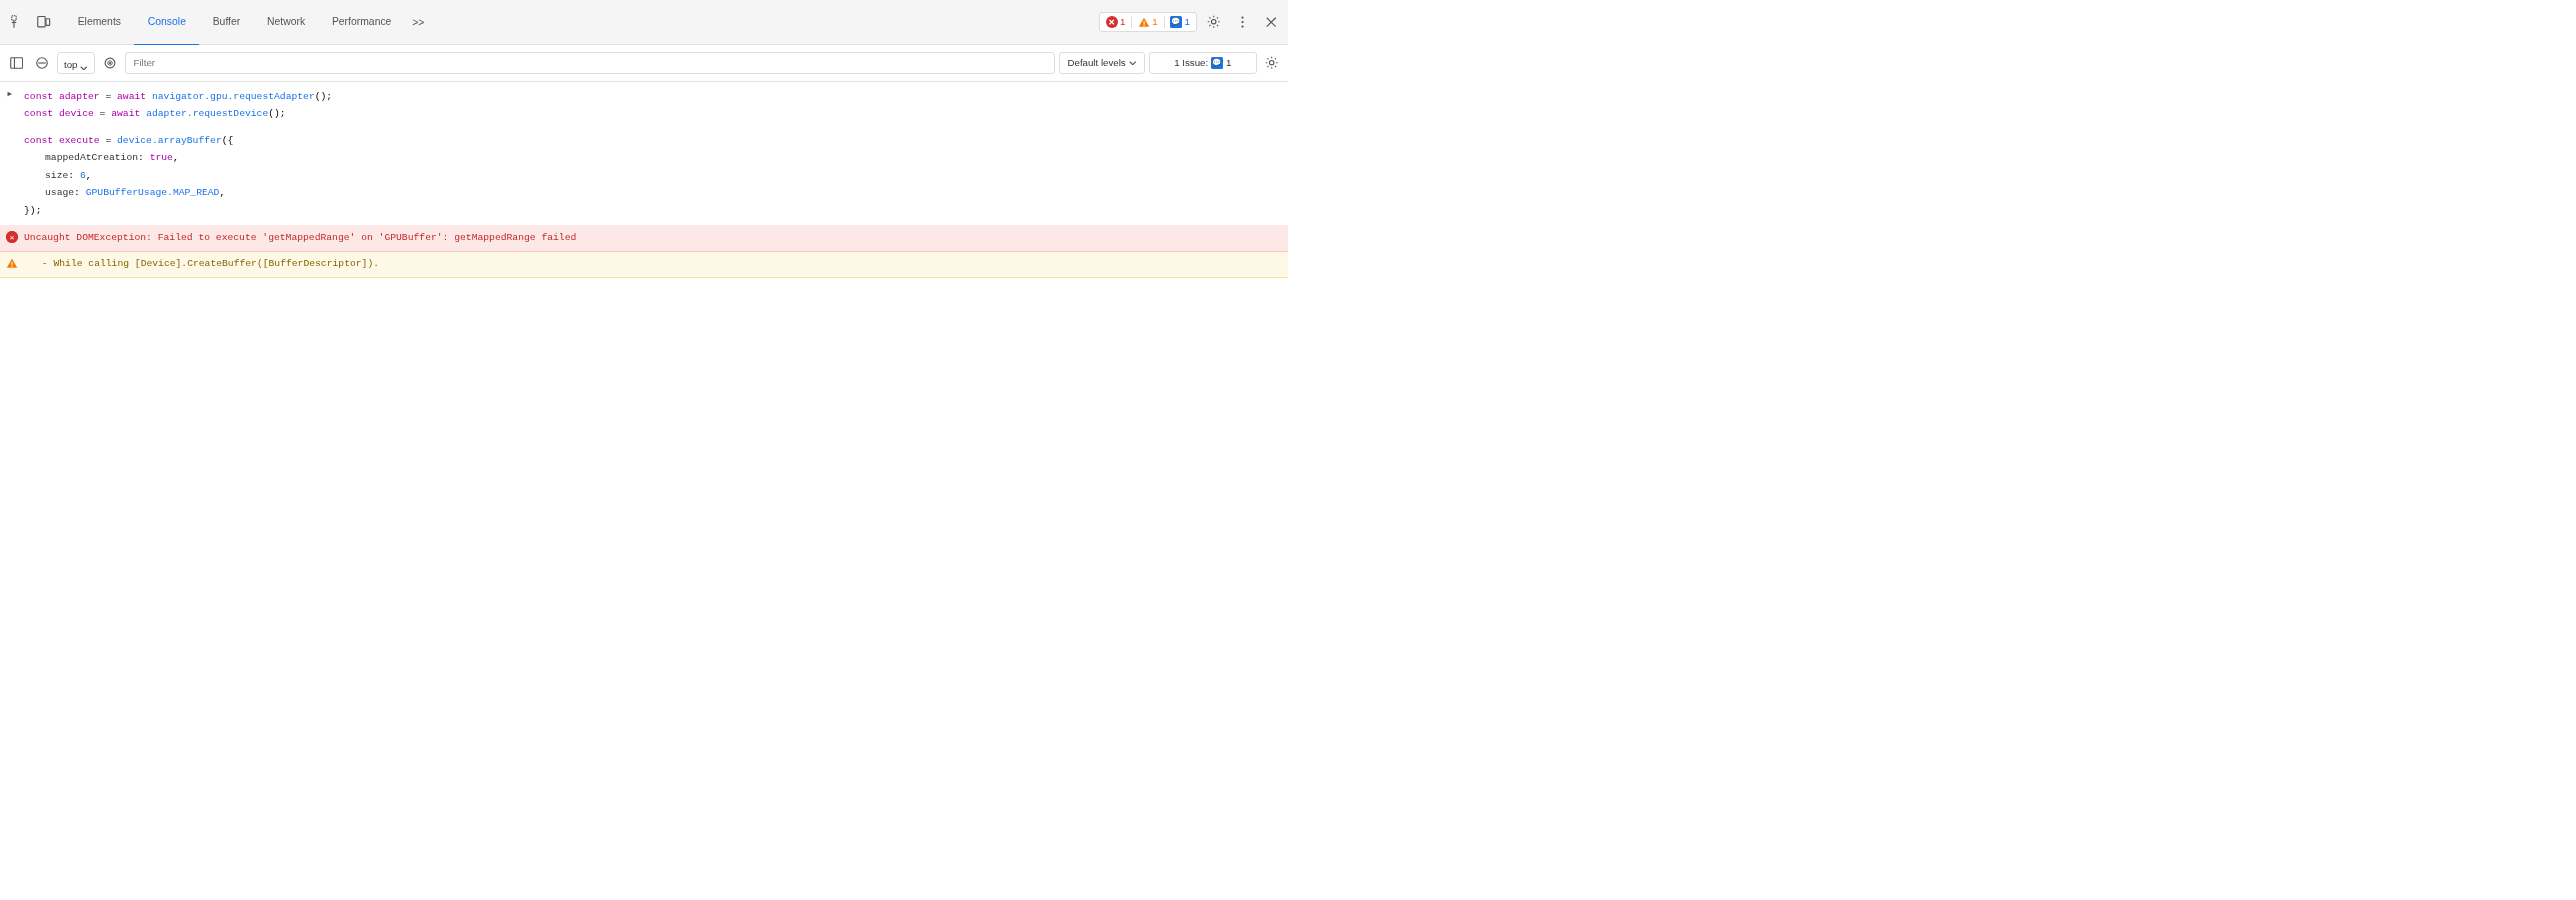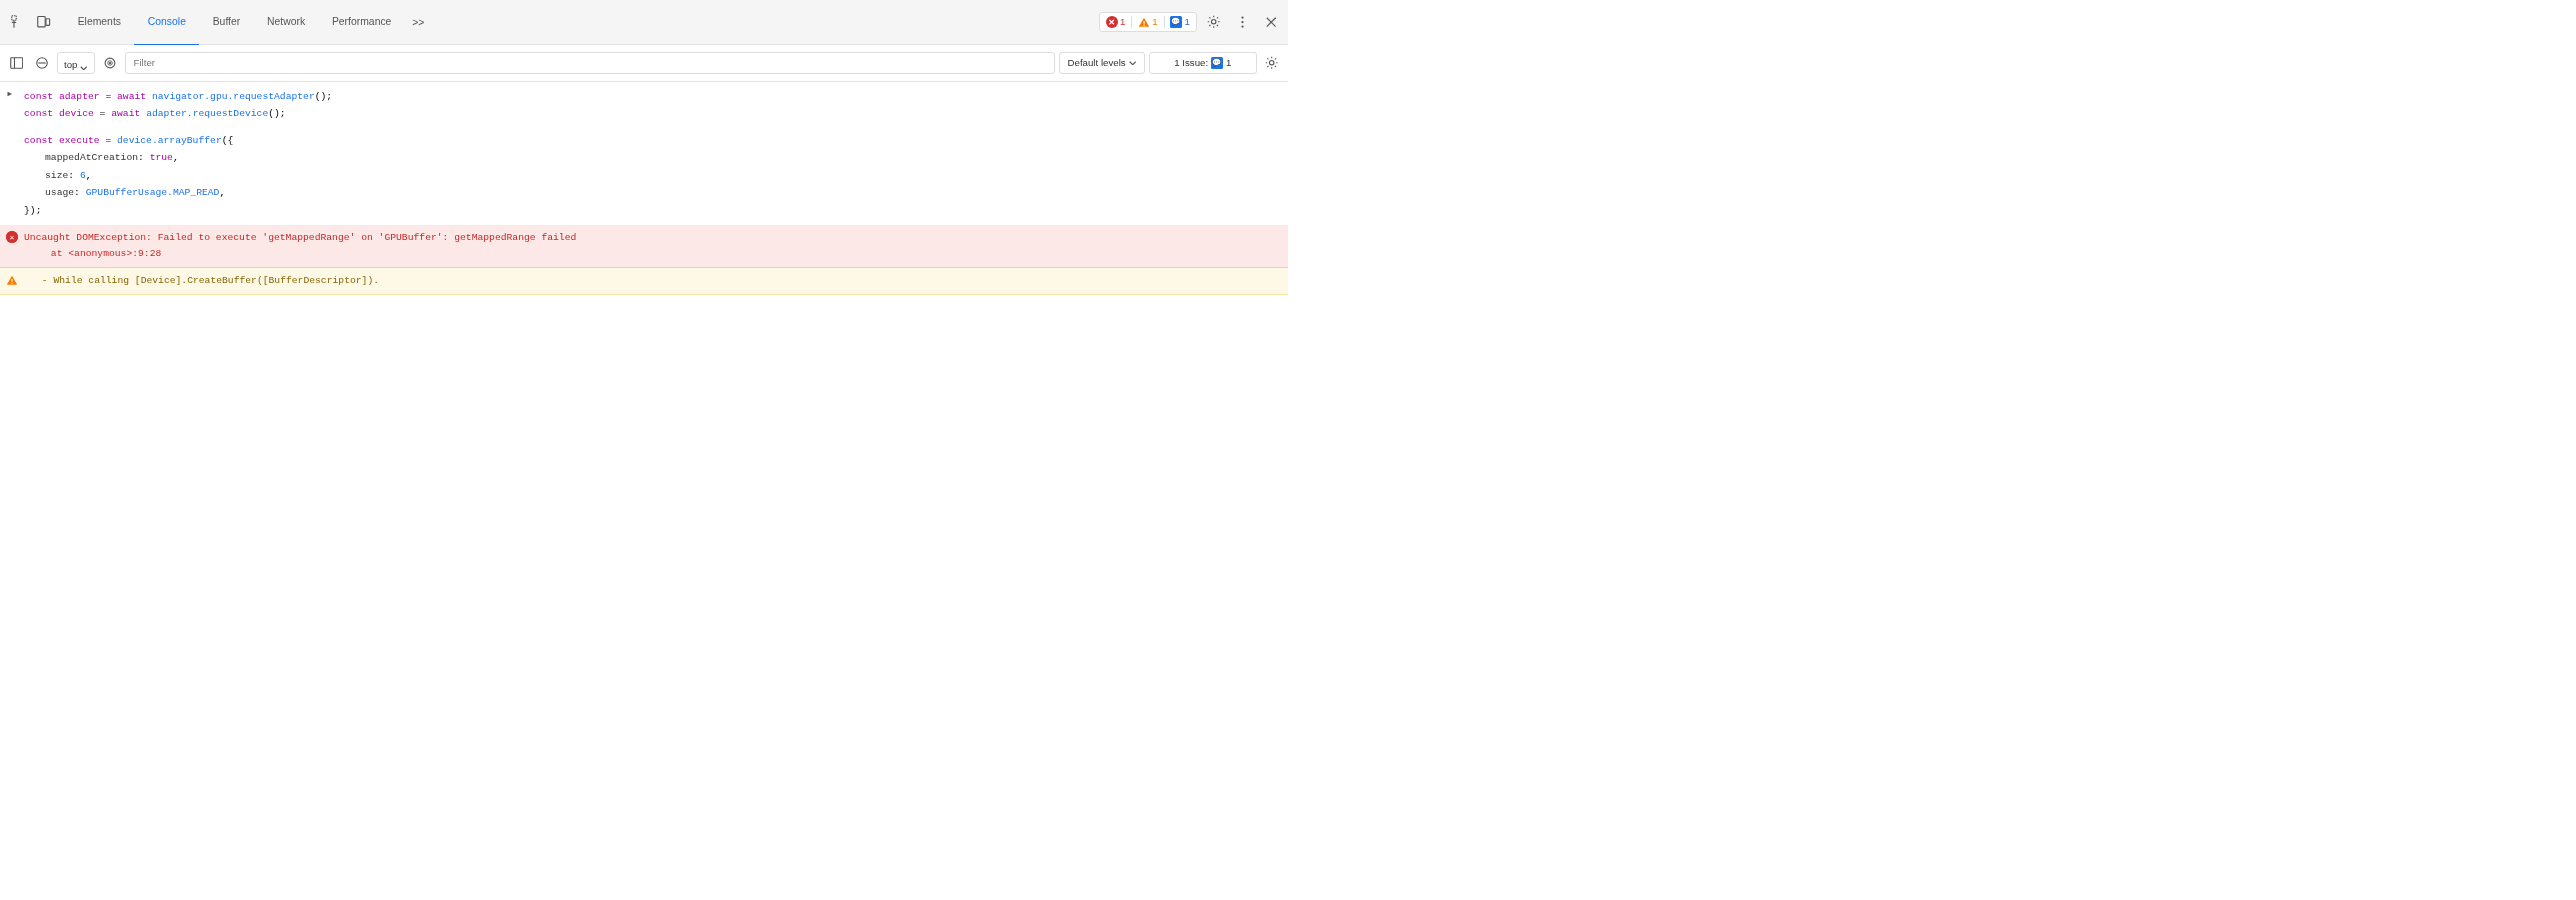--- a/index.html
+++ b/index.html
@@ -435,24 +435,20 @@
   </div>
 
   <div class="error-entry">
     <svg class="error-entry-icon" viewBox="0 0 16 16" style="font-size:13px">
       <circle cx="8" cy="8" r="8" fill="#d32f2f"></circle>
       <text x="8" y="12" text-anchor="middle" fill="white" font-size="11" font-weight="bold">✕</text>
     </svg>
     <div>
       <span class="error-text">Uncaught DOMException: Failed to execute 'getMappedRange' on 'GPUBuffer': getMappedRange failed</span>
     </div>
-    <div>
-      <span style="display:inline-block;width:21px"></span>
-      <span class="error-location">at &lt;anonymous&gt;:9:28</span>
-    </div>
   </div>
 
   <div class="warning-entry">
     <svg class="warning-icon" width="12" height="10.4" viewBox="0 0 16 14" style="font-size:13px">
       <polygon points="8,1 15,13 1,13" fill="#f57c00"></polygon>
       <text x="8" y="12" text-anchor="middle" fill="white" font-size="9" font-weight="bold">!</text>
     </svg>
     <div>
       <span style="display:inline-block;width:12px"></span>
       <span class="warning-text">- While calling [Device].CreateBuffer([BufferDescriptor]).</span>

